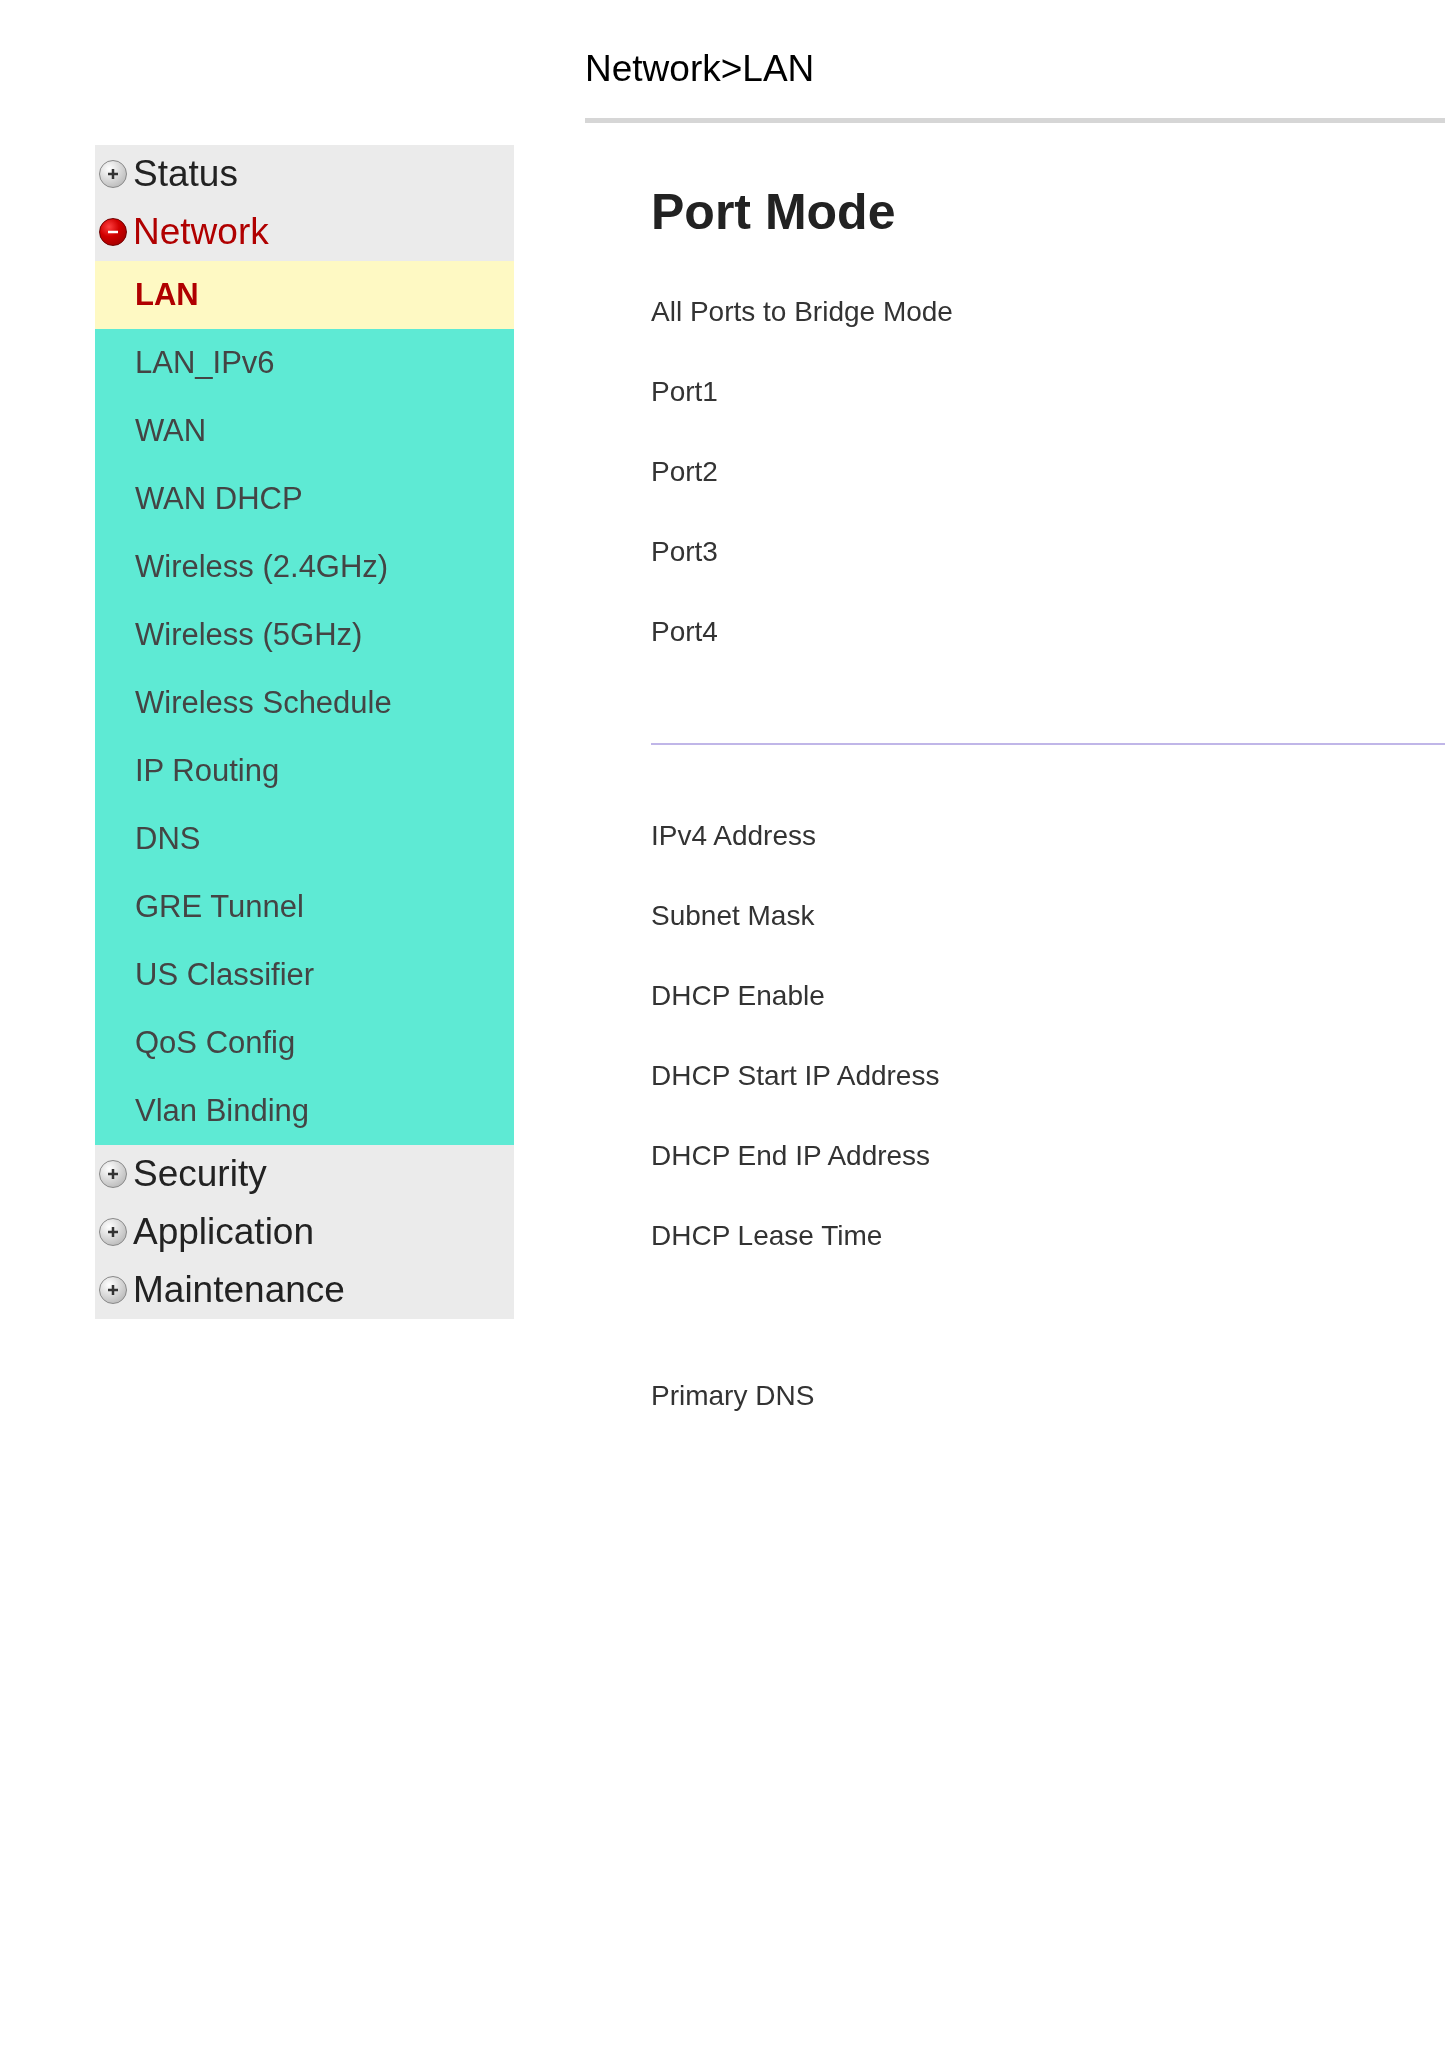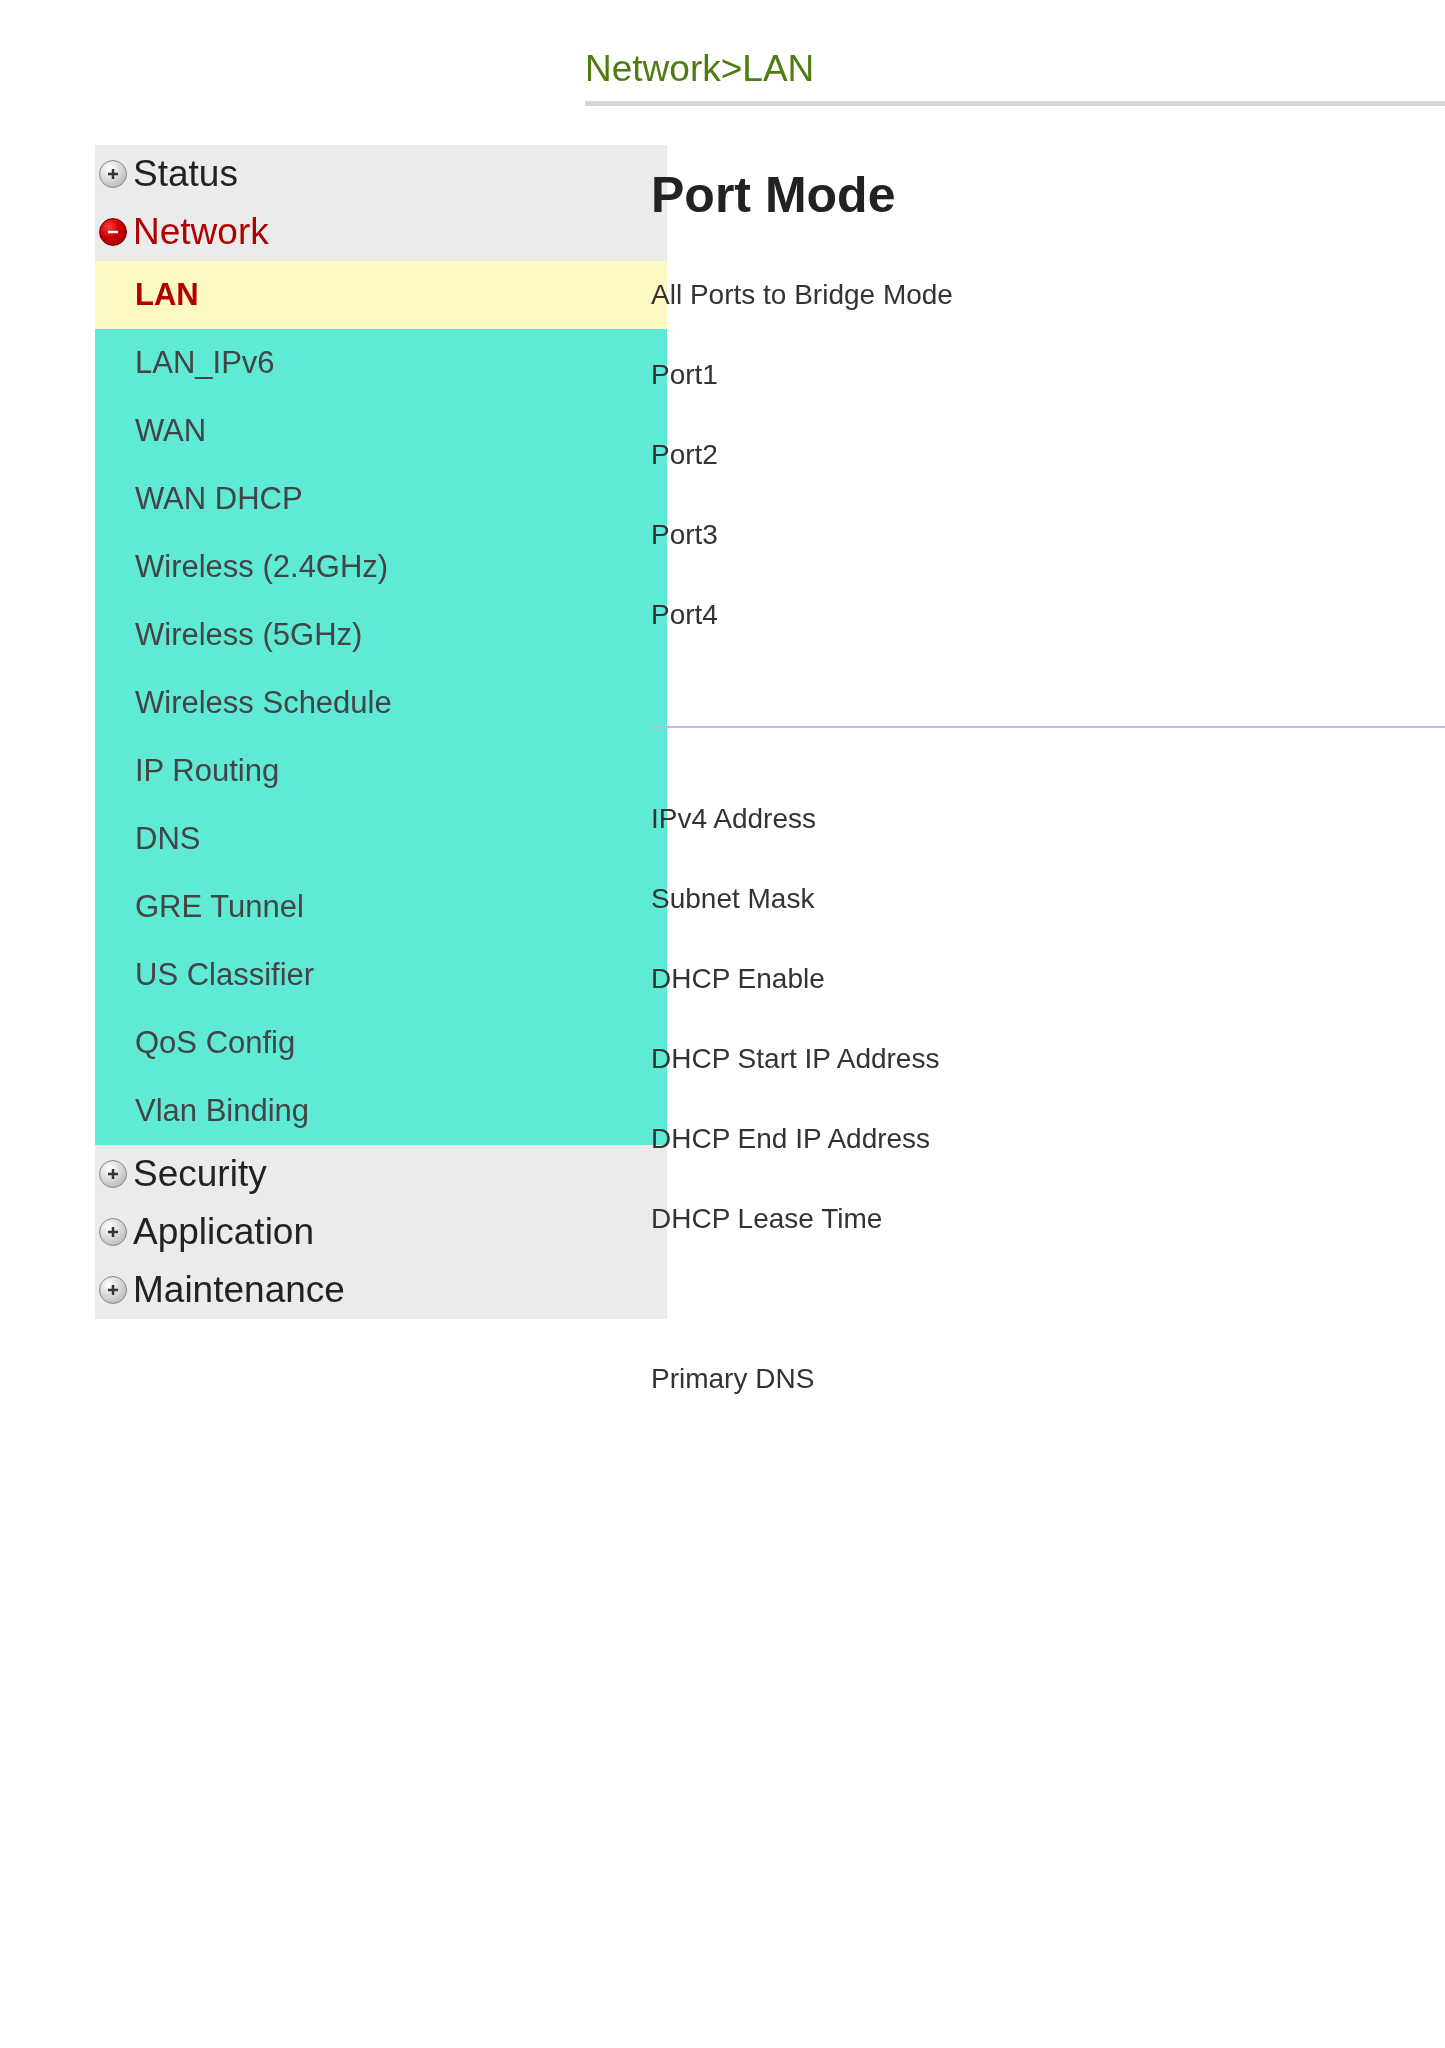--- a/index.html
+++ b/index.html
@@ -17,21 +17,21 @@
     .container {
       display: flex;
     }
     .sidebar {
       width: 570px;
       padding-left: 95px;
       padding-top: 145px;
     }
     .sidebar-inner {
       background: #ebebeb;
-      width: 572px;
+      width: 419px;
     }
     .nav-section {
       display: flex;
       align-items: center;
       padding: 8px 0;
       cursor: pointer;
       font-size: 37px;
       color: #222;
     }
     .nav-section.expanded {
@@ -76,22 +76,22 @@
       font-weight: bold;
       background: #fef9c3;
     }
     .main {
       flex: 1;
       padding-left: 15px;
       padding-top: 48px;
     }
     .breadcrumb {
       font-size: 37px;
-      color: #4d7c0f;
-      padding-bottom: 11px;
+      color: #000000;
+      padding-bottom: 28px;
     }
     .hr-top {
       height: 5px;
       background: #d6d6d6;
       border: none;
       width: 100%;
       margin-bottom: 60px;
     }
     .content {
       padding-left: 66px;

